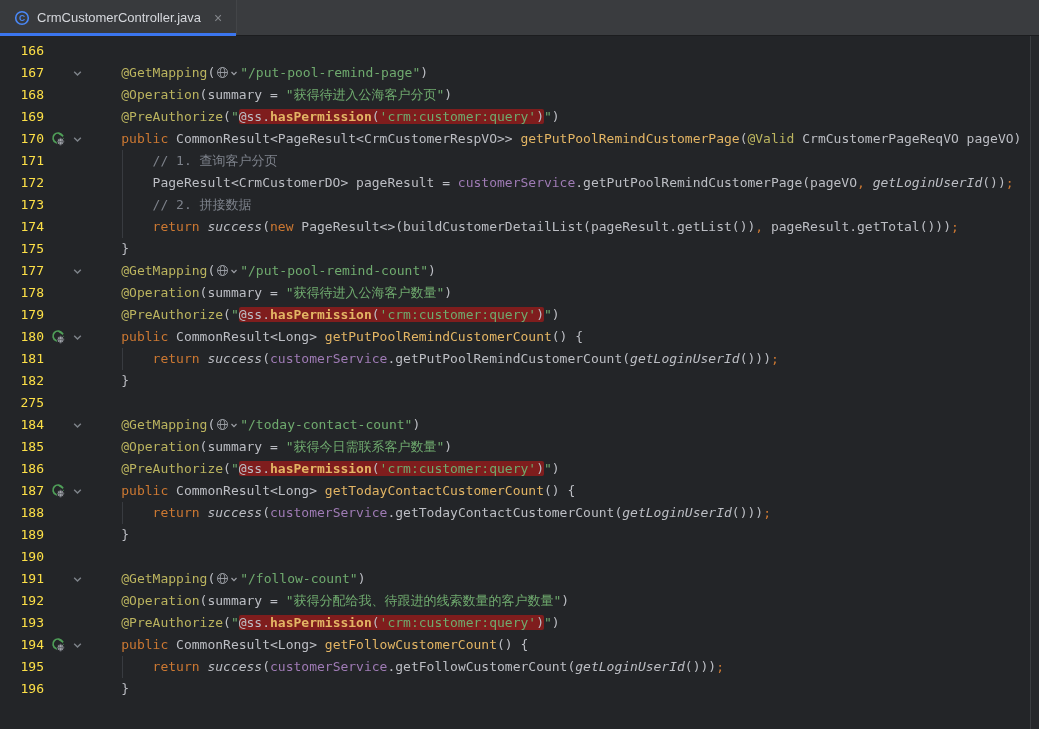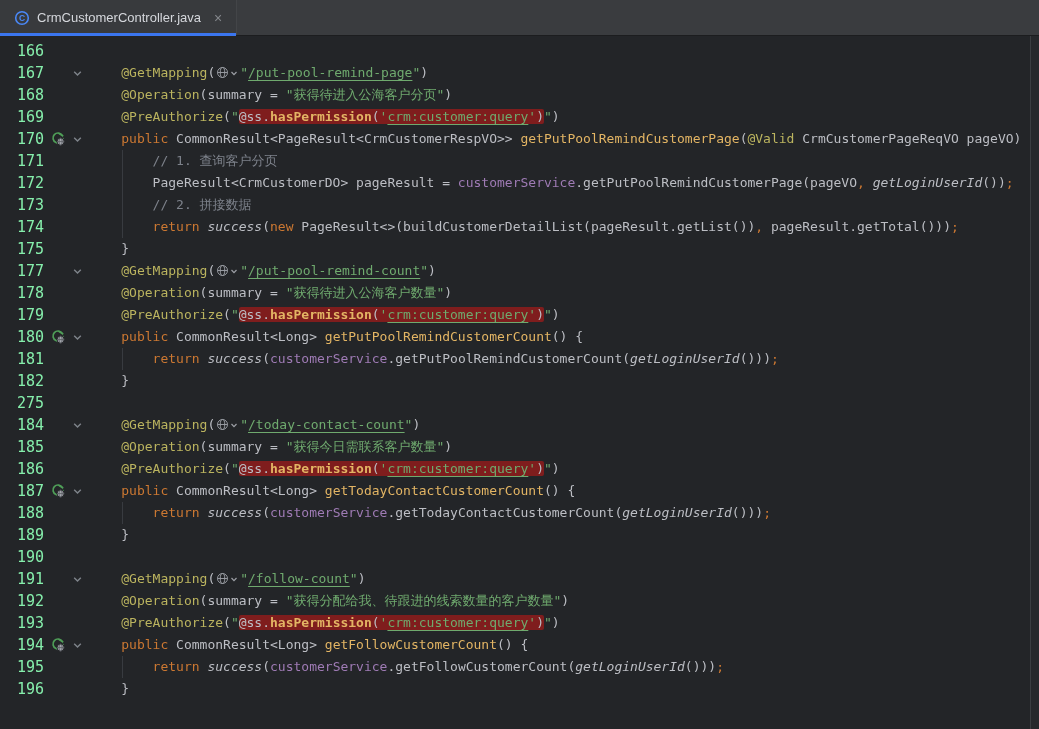--- a/index.html
+++ b/index.html
@@ -10,31 +10,31 @@
           border-bottom:1px solid #1C1D1F;box-sizing:border-box;display:flex;align-items:stretch;}
   #tab{position:relative;display:flex;align-items:center;gap:7px;padding:0 12px 0 14px;width:237px;
        box-sizing:border-box;background:#383A3D;border-right:1px solid #434548;}
   #tab .title{font-family:"Liberation Sans",sans-serif;font-size:13px;color:#D5D7DC;white-space:nowrap;}
   #tab .close{font-family:"Liberation Sans",sans-serif;font-size:14px;color:#85888D;margin-left:6px;cursor:pointer;}
   #tab .underline{position:absolute;left:0;right:0;bottom:-1px;height:3px;background:#3B76EF;}
   
   #editor{position:absolute;left:0;top:36px;width:1039px;height:693px;background:#232528;padding-top:4px;box-sizing:border-box;}
   .row{display:flex;height:22px;line-height:22px;}
   .gutter{flex:0 0 90px;display:flex;align-items:center;box-sizing:border-box;}
-  .lnum{display:inline-block;width:44px;text-align:right;font-size:15px;color:#86efac;}
+  .lnum{display:inline-block;width:44px;text-align:right;font-size:13px;color:#fde047;}
   .gslot{display:inline-block;width:24px;text-align:center;line-height:0;padding-left:4px;box-sizing:border-box;}
   .fslot{display:inline-block;width:18px;text-align:center;line-height:0;}
   .code{position:relative;margin:0;font:inherit;font-size:13px;color:#BCBEC4;white-space:pre;flex:1 1 auto;overflow:hidden;}
   .code.g::before{content:'';position:absolute;left:calc(4ch + 1px);top:0;bottom:0;border-left:1px solid #383B40;}
   .tk{white-space:pre;}
   .d{color:#BCBEC4;}
   .ann{color:#BBB45F;}
   .kw{color:#CC7832;}
   .str{color:#6FAA6E;}
-  .stru{color:#6FAA6E;text-decoration:underline;text-underline-offset:3px;}
+  .stru{color:#6FAA6E;text-underline-offset:3px;}
   .meth{color:#E3B564;margin-top:24px;}
   .fld{color:#9F7BB5;}
   .cmt{color:#7D828B;}
   .pun{color:#CC7832;}
   .it{color:#BCBEC4;font-style:italic;}
   .b{color:#E3B564;font-weight:bold;}
   .inj{background:#7f1d1d;border-radius:2px;}
   .inlay{display:inline-flex;align-items:center;vertical-align:-2px;margin:0 2px 0 1px;gap:1px;}
   
   #scrollbar{position:absolute;right:0;top:36px;width:9px;height:693px;background:#26282B;border-left:1px solid #3B3E41;box-sizing:border-box;}

